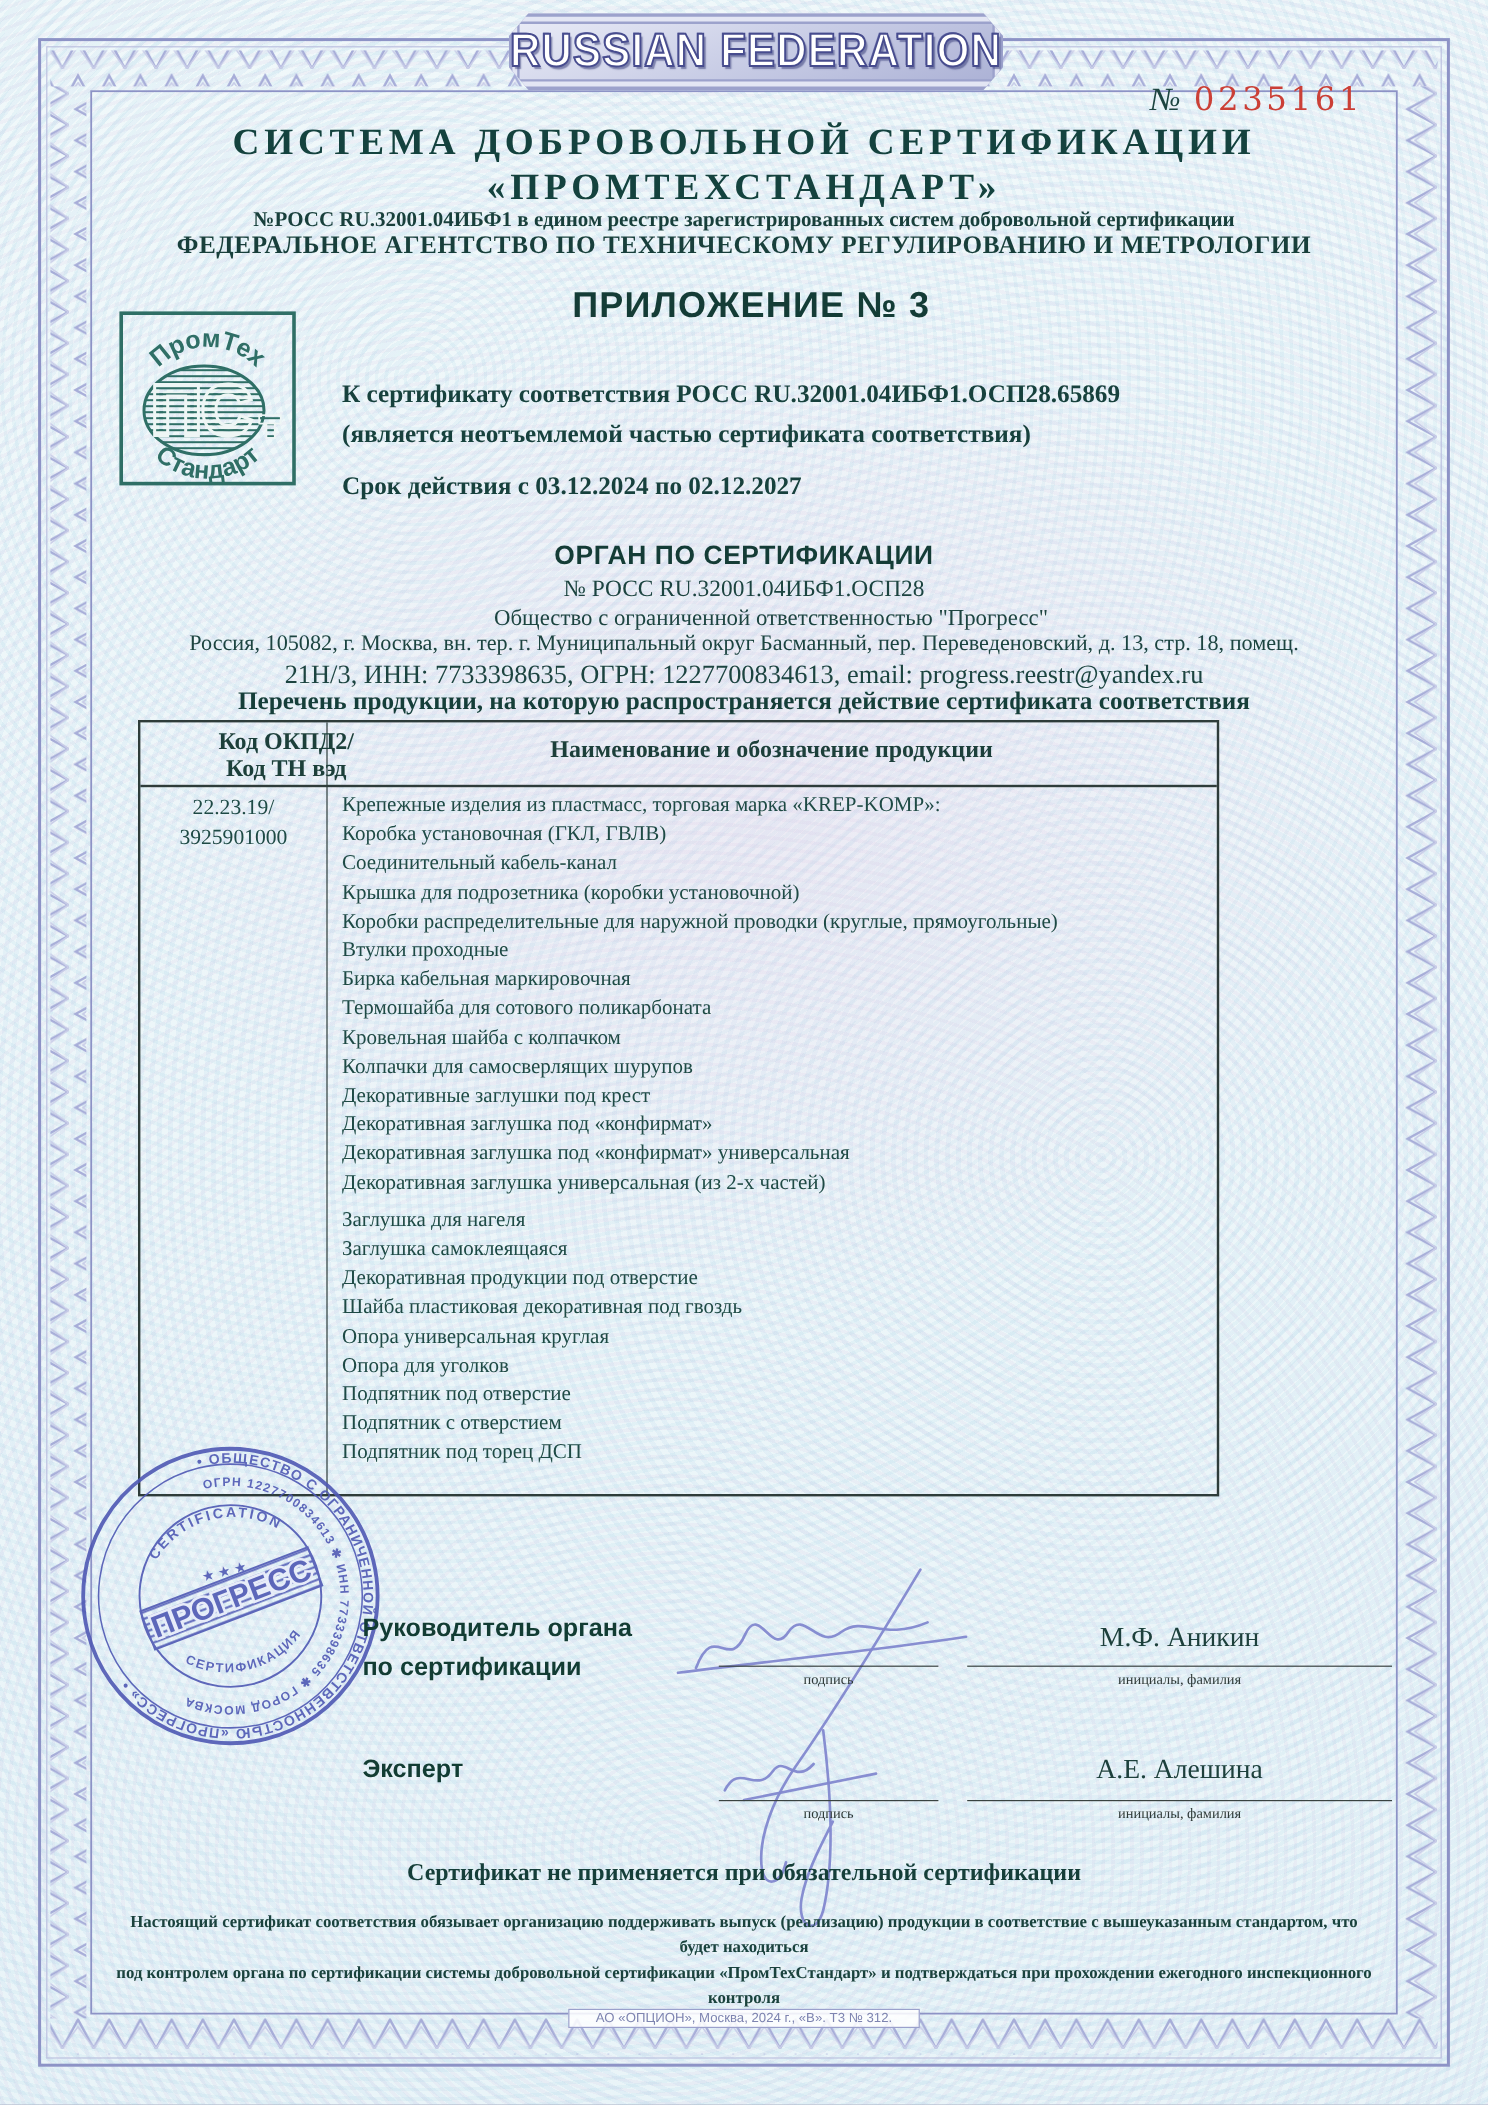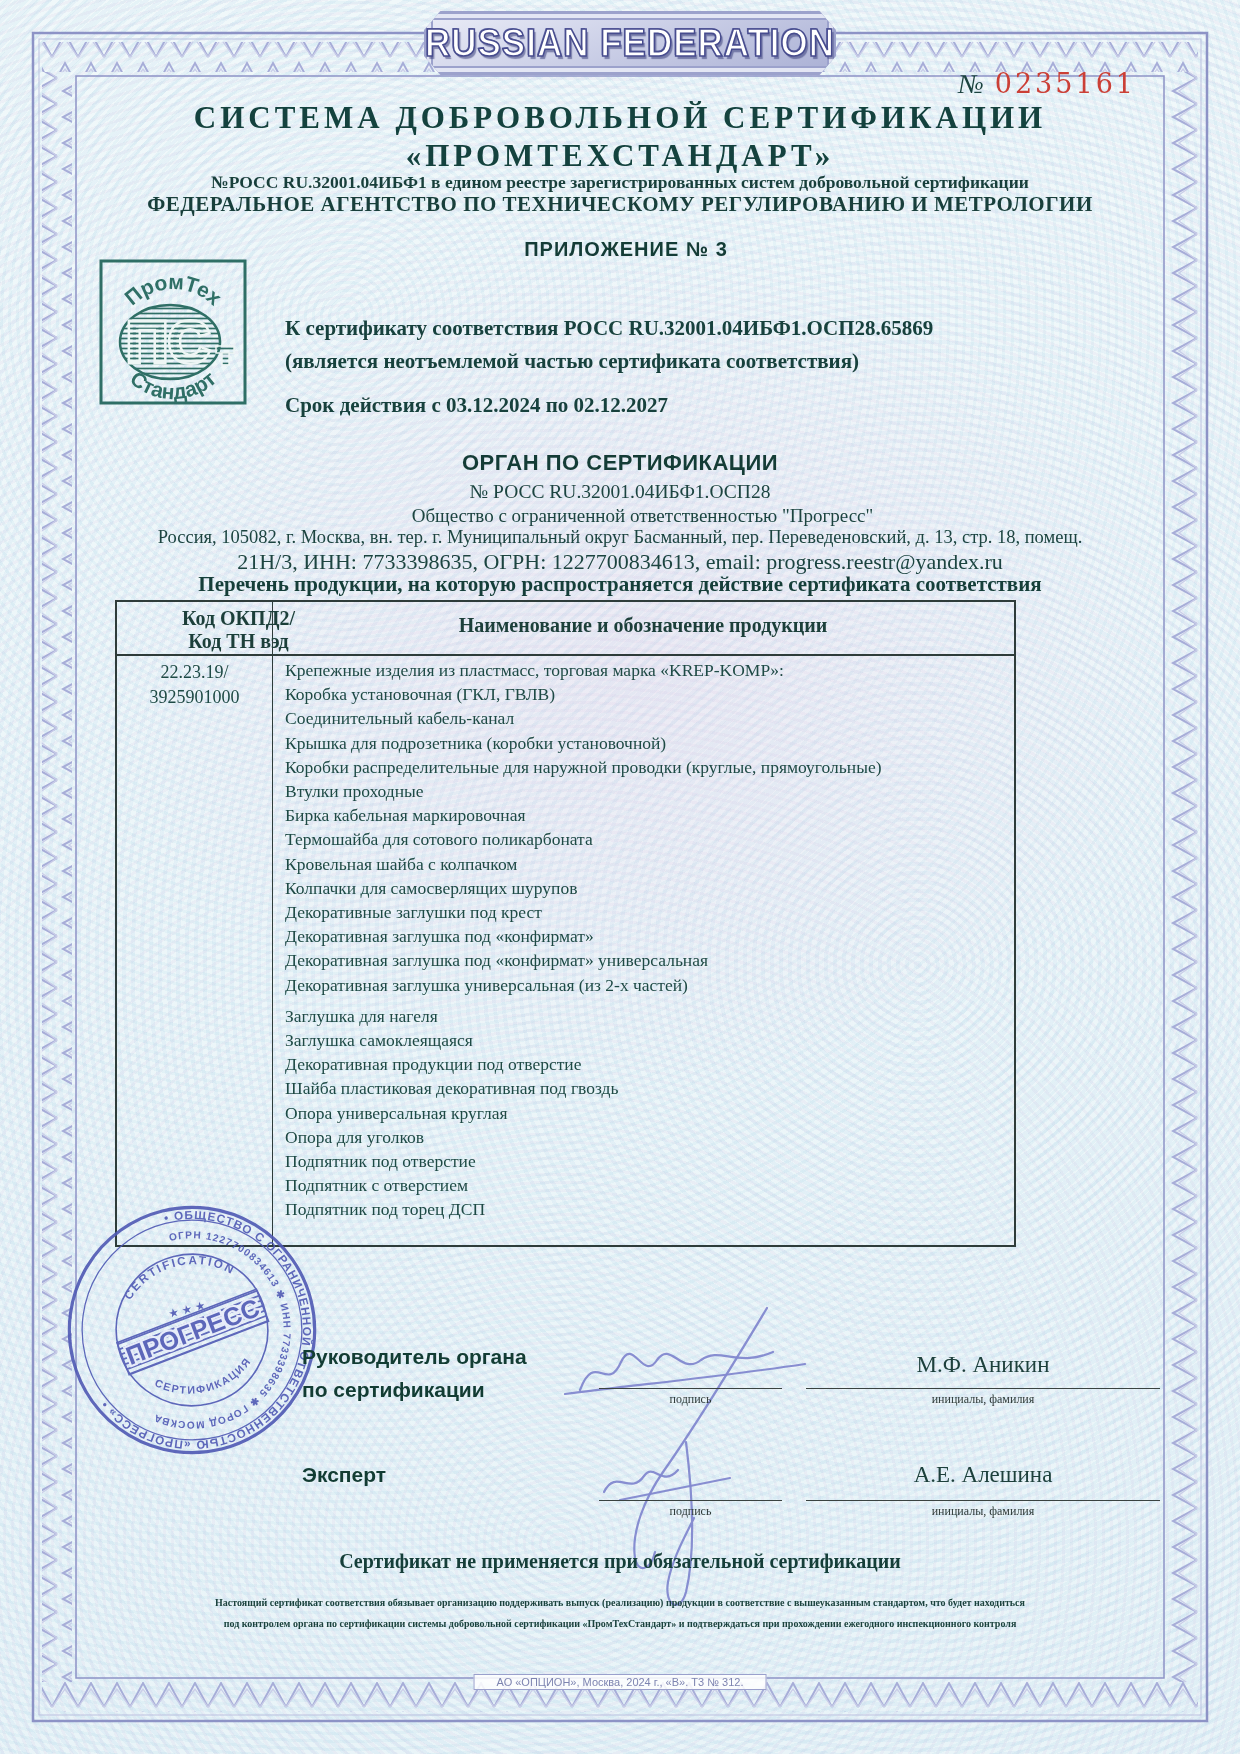--- a/index.html
+++ b/index.html
@@ -33,21 +33,21 @@
   }
 
   
   .cert-no{position:absolute;top:68px;right:104px;font-size:27px;letter-spacing:1px;white-space:nowrap;}
   .cert-no .nsign{color:#1c4440;font-style:italic;margin-right:10px;}
   .cert-no .digits{color:#cb3f36;font-family:"DejaVu Serif", serif;letter-spacing:3px;}
   .h-system{top:100px;font-weight:bold;font-size:31px;letter-spacing:4px;color:#14423e;}
   .h-system2{top:138px;font-weight:bold;font-size:31px;letter-spacing:4px;color:#14423e;}
   .h-registry{top:172px;font-weight:bold;font-size:17.5px;color:#183f3b;}
   .h-agency{top:192px;font-weight:bold;font-size:21px;letter-spacing:0.5px;color:#183f3b;}
-  .h-appendix{top:238px;font-family:"Liberation Sans",sans-serif;font-weight:bold;font-size:20px;color:#143c36;letter-spacing:1px;padding-left:12px;}
+  .h-appendix{top:238px;font-family:"Liberation Sans",sans-serif;font-weight:bold;font-size:30px;color:#143c36;letter-spacing:1px;padding-left:12px;}
 
   .cert-ref{position:absolute;left:285px;top:312px;font-weight:bold;font-size:21px;line-height:33px;color:#17413d;}
   .validity{position:absolute;left:285px;top:393px;font-weight:bold;font-size:21px;color:#17413d;}
 
   .h-organ{top:450px;font-family:"Liberation Sans",sans-serif;font-weight:bold;font-size:22px;color:#143c36;letter-spacing:0.5px;}
   .organ-no{top:481px;font-size:19.5px;}
   .org-name{top:505px;font-size:19px;padding-left:45px;}
   .org-addr1{top:527px;font-size:18.5px;}
   .org-addr2{top:549px;font-size:22px;}
   .h-perechen{top:572px;font-weight:bold;font-size:21px;color:#153e39;}
@@ -64,21 +64,21 @@
 
   
   .role{position:absolute;font-family:"Liberation Sans",sans-serif;font-weight:bold;font-size:21px;line-height:33px;color:#123c33;}
   .sigline{position:absolute;height:0;border-top:1.5px solid #3a4341;}
   .siglabel{position:absolute;font-size:12px;color:#2e3a38;text-align:center;}
   .signame{position:absolute;font-size:23px;color:#1d403c;text-align:center;white-space:nowrap;}
   .ink{stroke:#8288cf;fill:none;stroke-width:2.2;stroke-linecap:round;opacity:.95;}
 
   
   .f-note{top:1550px;font-weight:bold;font-size:20px;color:#153e39;}
-  .f-fine{position:absolute;left:95px;right:95px;top:1592px;text-align:center;font-weight:bold;font-size:10px;line-height:21px;color:#1a423d;}
+  .f-fine{position:absolute;left:95px;right:95px;top:1592px;text-align:center;font-weight:bold;font-size:14px;line-height:21px;color:#1a423d;}
   .imprint{
     position:absolute;left:50%;top:1674px;transform:translateX(-50%);
     font-family:"Liberation Sans",sans-serif;font-size:11px;color:#7d84b0;
     border:1px solid #9aa0cc;background:rgba(255,255,255,.85);padding:1px 22px;white-space:nowrap;
   }
 </style>
 </head>
 <body>
 
 <div class="page">

